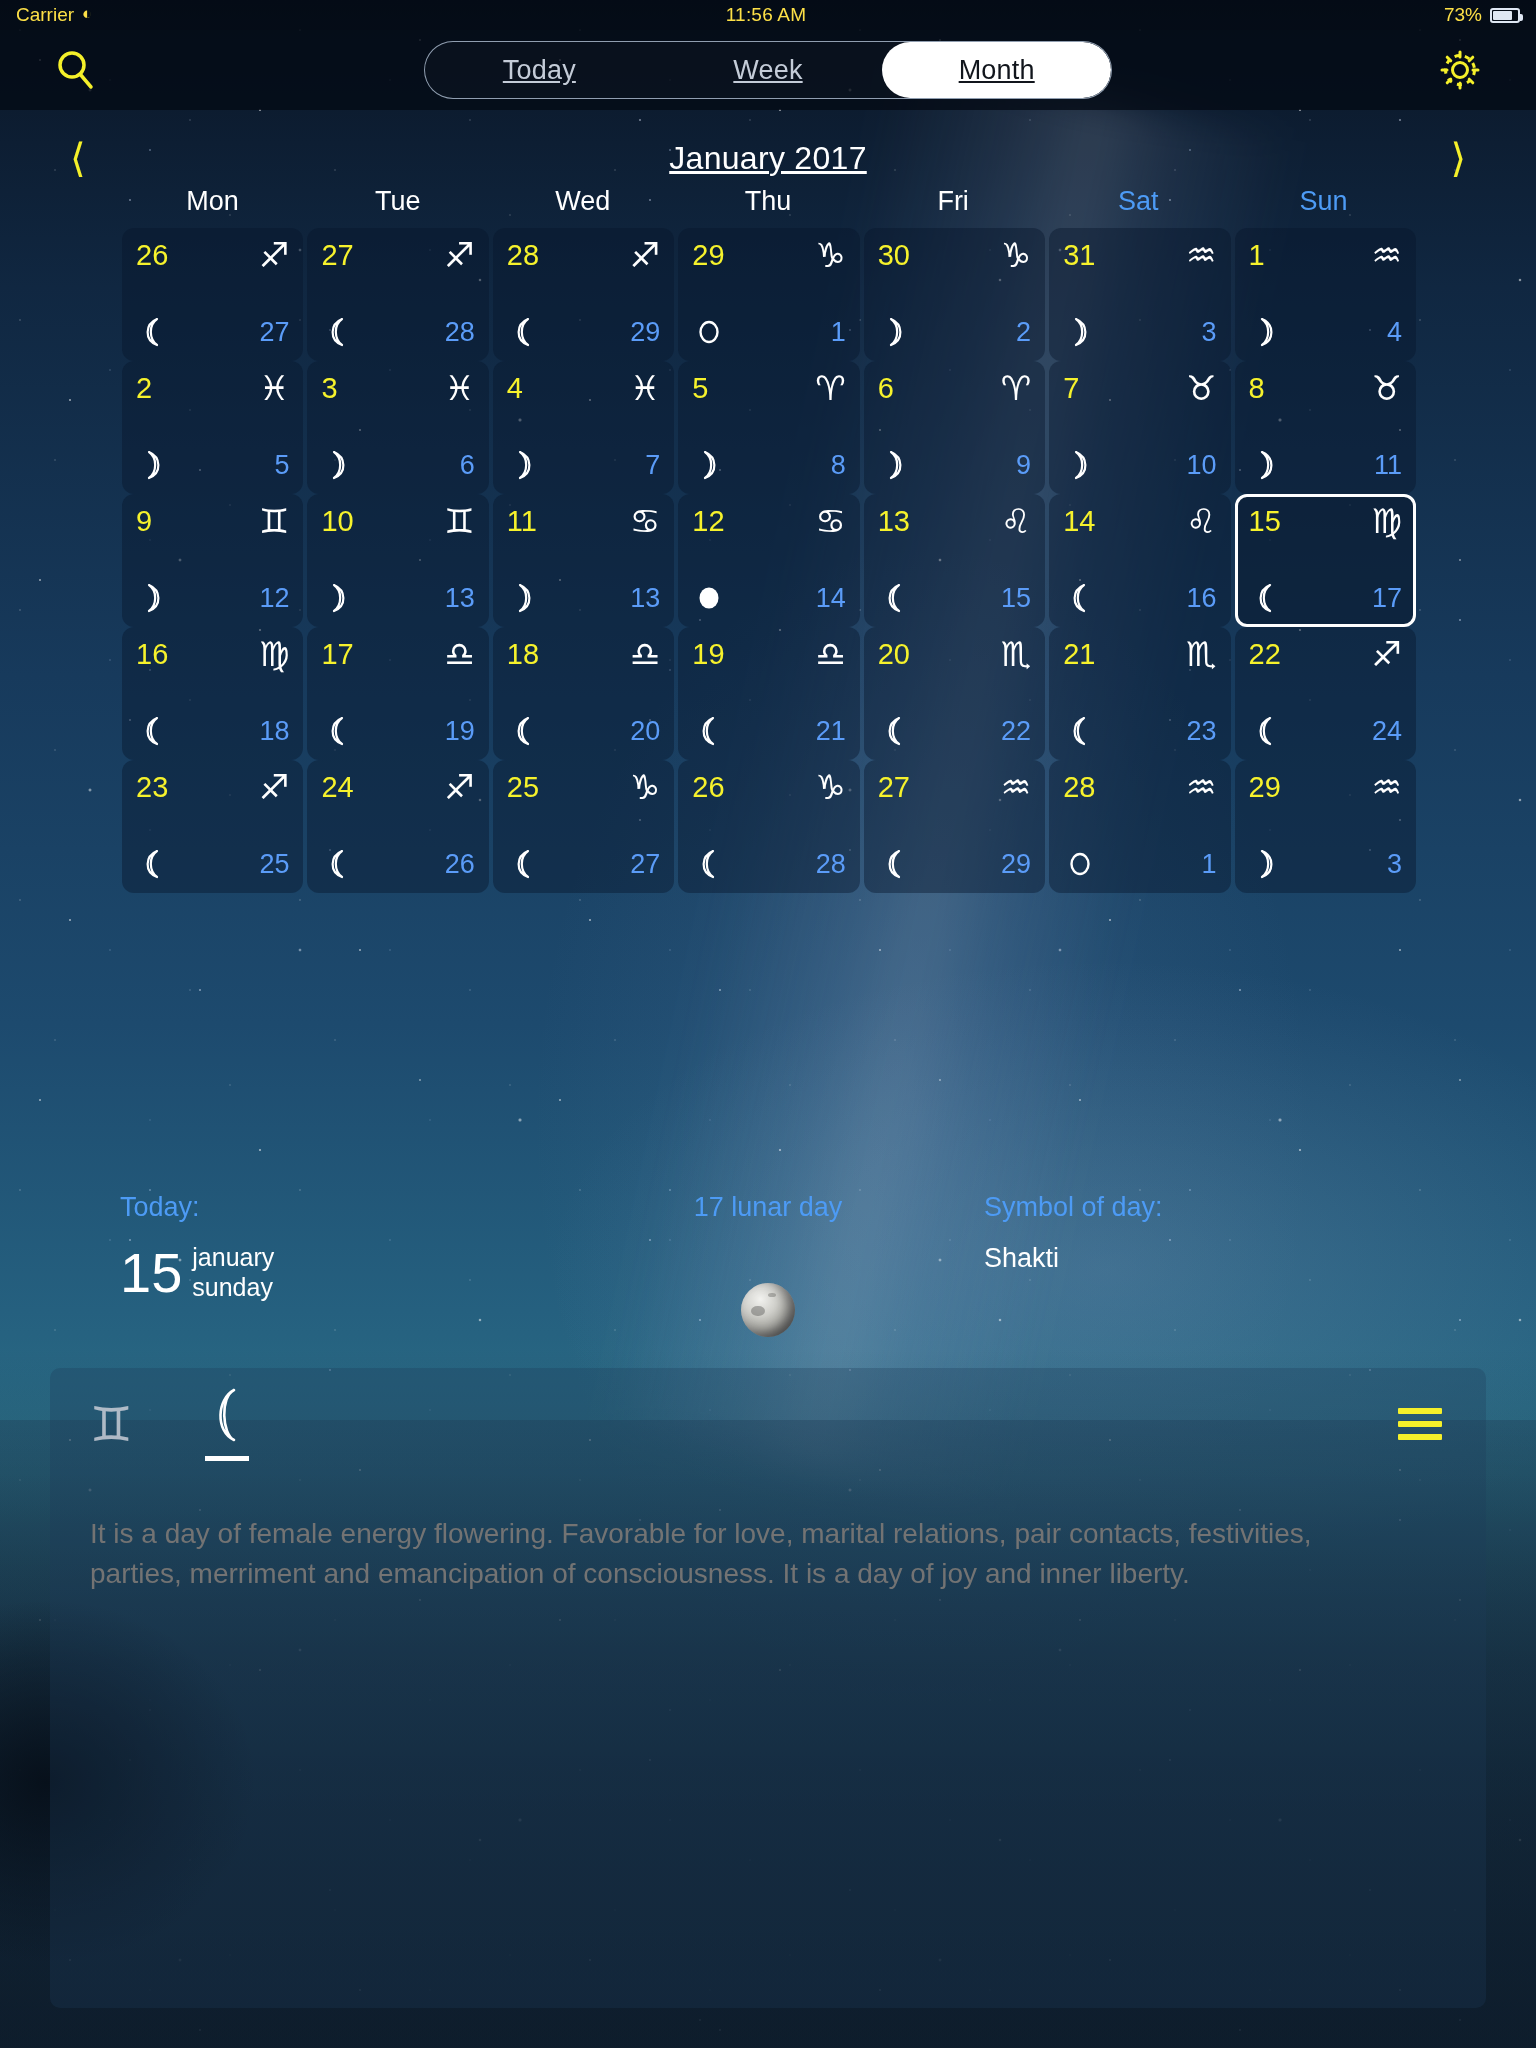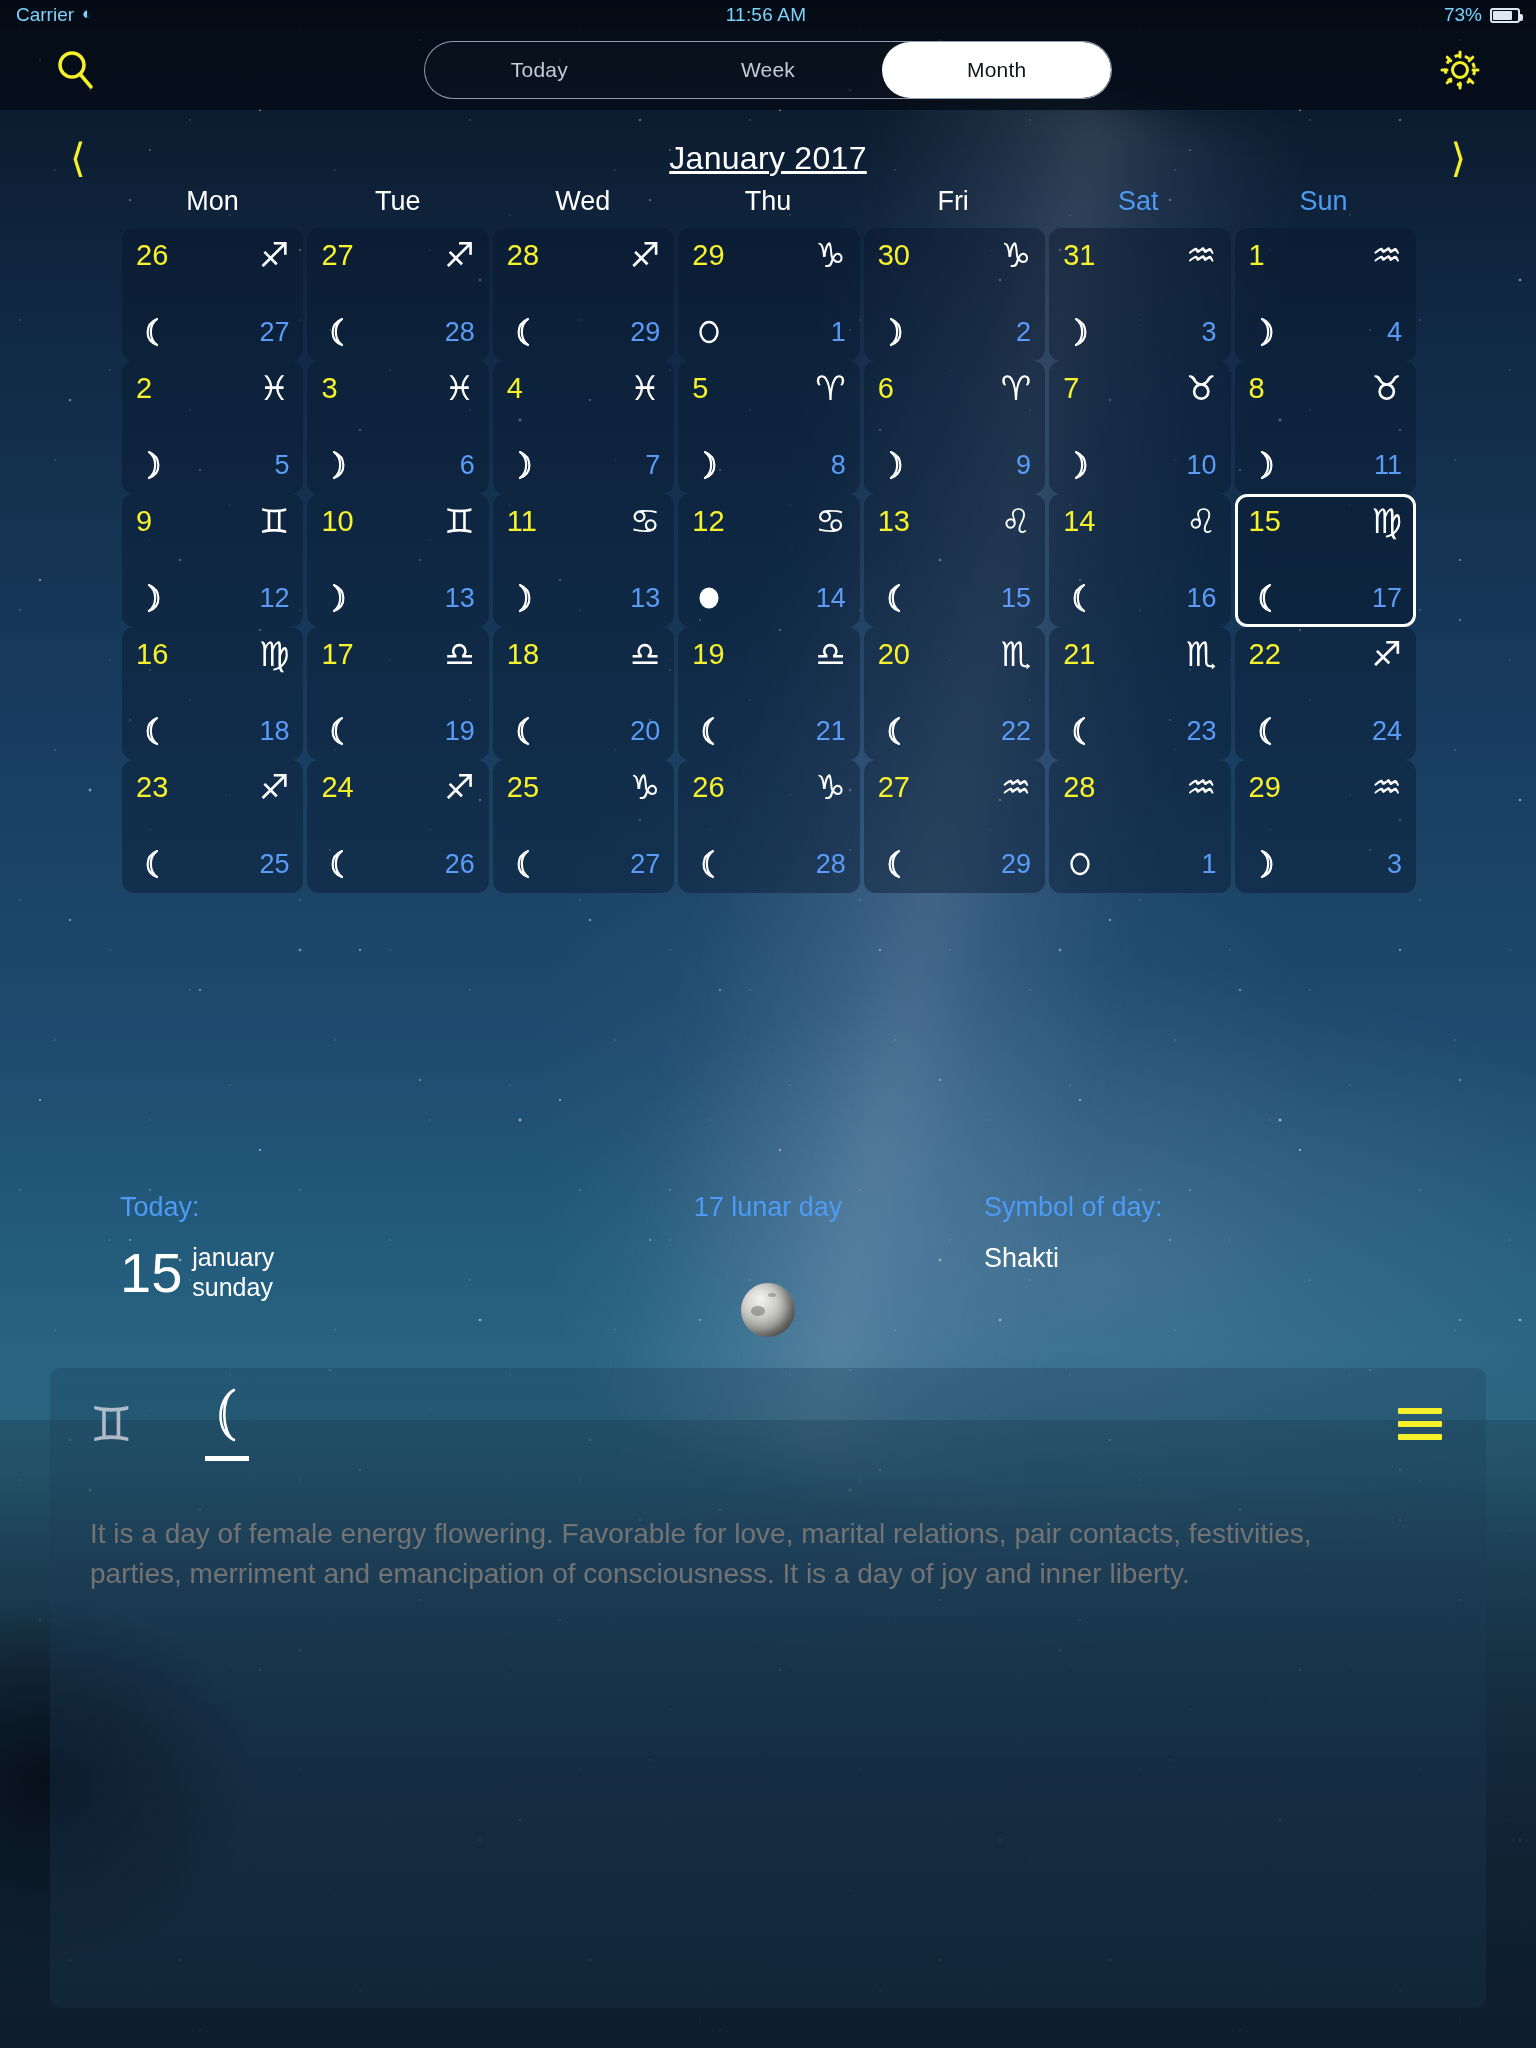--- a/index.html
+++ b/index.html
@@ -83,21 +83,21 @@
   #waterline {
     position:absolute; left:0; top:1420px; width:100%; height:628px;
     background:linear-gradient(180deg, rgba(30,60,85,0.35), rgba(18,38,58,0.55) 40%, rgba(13,28,44,0.7));
   }
 
   
   .statusbar {
     position:absolute; top:0; left:0; width:100%; height:30px;
     background:rgba(4,10,20,0.82);
     display:flex; align-items:center; justify-content:space-between;
-    padding:2px 16px; color:#7dd3fc; font-size:19px; z-index:40;
+    padding:2px 16px; color:#fde047; font-size:19px; z-index:40;
   }
   .sb-left,.sb-right { display:flex; align-items:center; gap:8px; }
   .wifi-glyph { font-size:17px; display:inline-block; transform:translateY(-1px); }
   .battery {
     width:30px; height:15px; border:2px solid #dfe7f3; border-radius:3px;
     position:relative; display:inline-block;
   }
   .battery::after {
     content:""; position:absolute; right:-5px; top:4px; width:3px; height:7px;
     background:#dfe7f3; border-radius:0 2px 2px 0;
@@ -115,21 +115,21 @@
   .icon-btn { width:56px; height:56px; display:flex; align-items:center; justify-content:center; cursor:pointer; }
   .segmented {
     display:flex; align-items:center;
     width:688px; height:58px;
     border:1.5px solid rgba(190,205,225,0.75);
     border-radius:29px; overflow:hidden;
     background:rgba(255,255,255,0.02);
   }
   .seg {
     flex:1; height:100%; display:flex; align-items:center; justify-content:center;
-    font-size:21px; color:#c4ccd8; cursor:pointer; letter-spacing:.2px;
+    font-size:27px; color:#c4ccd8; cursor:pointer; letter-spacing:.2px;text-decoration:underline;
   }
   .seg.active { background:#ffffff; color:#11151c; border-radius:29px; font-weight:400; }
 
   
   .cal-head {
     position:absolute; top:138px; left:0; width:100%;
     display:flex; align-items:center; justify-content:space-between;
     padding:0 70px; z-index:20;
   }
   .chev { color:#f5f02a; font-size:40px; line-height:1; cursor:pointer; font-family:"DejaVu Sans", sans-serif; }

